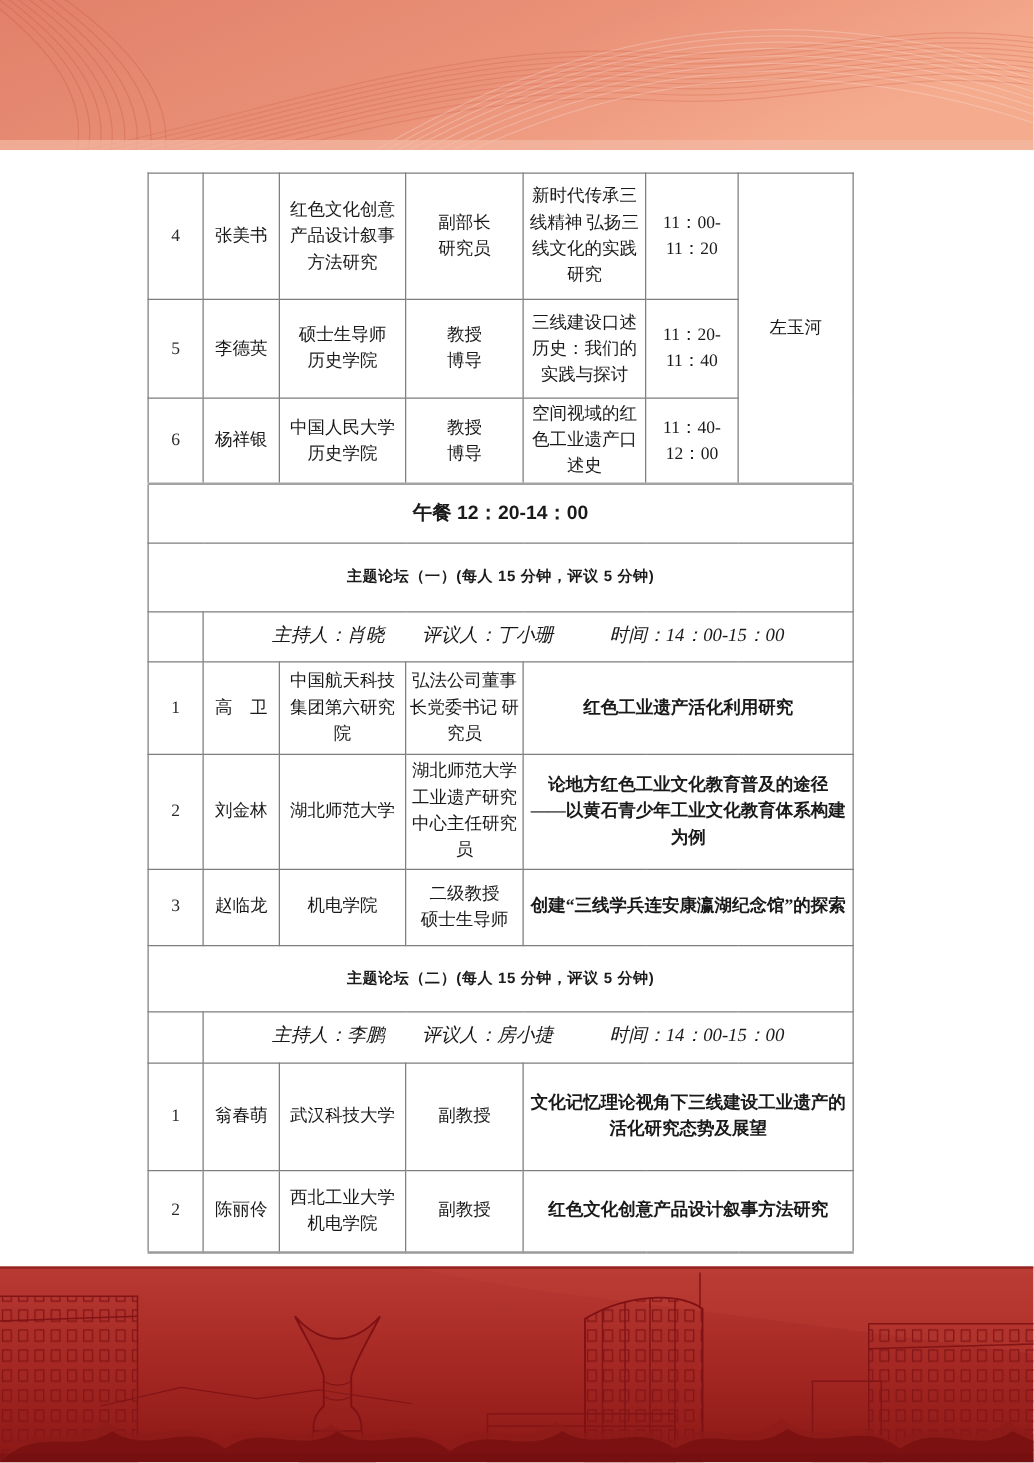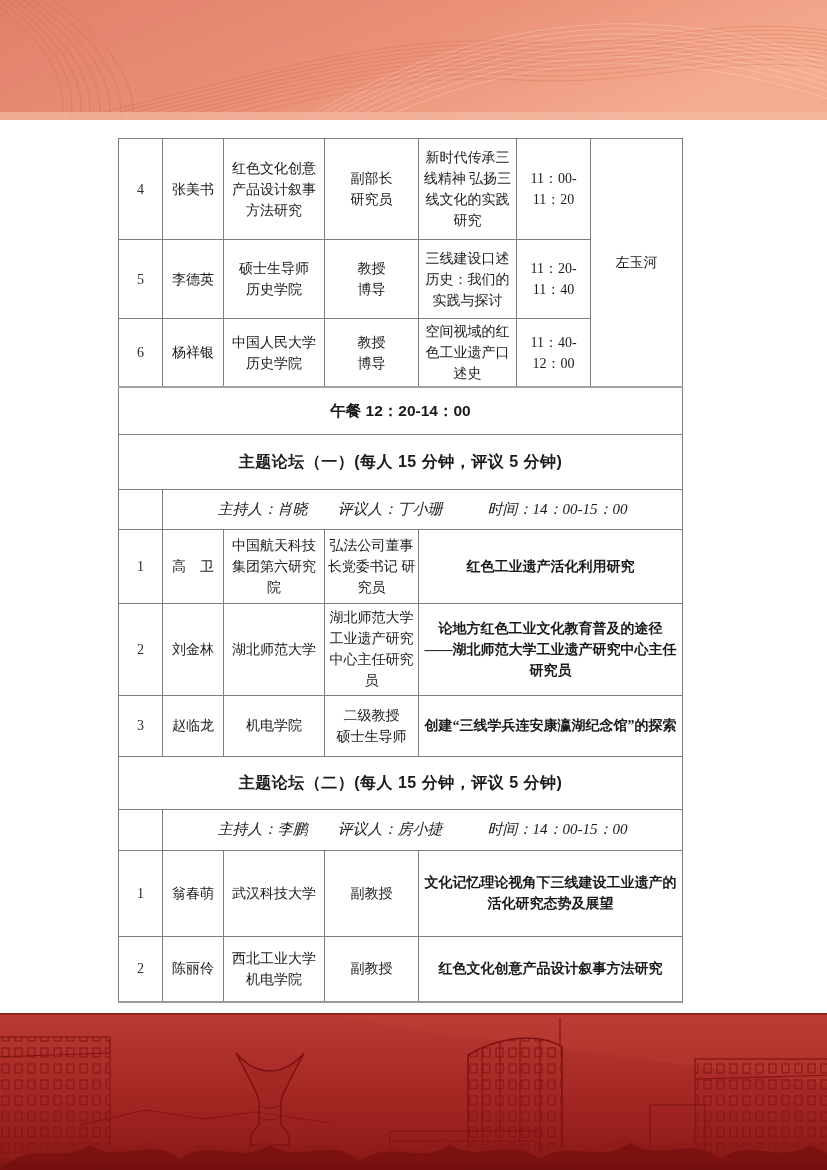--- a/index.html
+++ b/index.html
@@ -36,21 +36,21 @@
     padding:2px;
     overflow:hidden;
   }
   td.pl{white-space:pre-line;margin-left:27px;}
   td.num{font-size:12px;color:#2b2b2b;}
   td.titlecol{padding:2px 8px;}
   td.topicwide{padding:2px 24px;white-space:pre-line;font-weight:bold;}
   td.timecol{font-size:13.5px;white-space:pre-line;}
   tr.sectionhead td{
     font-family:"Liberation Sans","DejaVu Sans",sans-serif;
-    font-weight:700;font-size:16px;letter-spacing:0.5px;
+    font-weight:700;font-size:12px;letter-spacing:0.5px;
   }
   tr.lunchrow td{
     font-family:"Liberation Sans","DejaVu Sans",sans-serif;
     font-weight:700;font-size:15.5px;
     border-top:2px solid #a3a3a3;
   }
   tr.hostrow td{font-size:15px;font-style:italic;}
   table.agenda{border-bottom:2px solid #9a9a9a;}
 </style>
 </head>
@@ -170,21 +170,21 @@
         <td>中国航天科技集团第六研究院</td>
         <td class="titlecol">弘法公司董事长党委书记 研究员</td>
         <td colspan="3" class="topicwide">红色工业遗产活化利用研究</td>
       </tr>
       <tr style="height:92px">
         <td class="num">2</td>
         <td>刘金林</td>
         <td>湖北师范大学</td>
         <td class="titlecol">湖北师范大学工业遗产研究中心主任研究员</td>
         <td colspan="3" class="topicwide">论地方红色工业文化教育普及的途径
-——湖北师范大学工业遗产研究中心主任研究员</td>
+——以黄石青少年工业文化教育体系构建为例</td>
       </tr>
       <tr style="height:61px">
         <td class="num">3</td>
         <td>赵临龙</td>
         <td>机电学院</td>
         <td class="pl titlecol">二级教授
 硕士生导师</td>
         <td colspan="3" class="topicwide">创建“三线学兵连安康瀛湖纪念馆”的探索</td>
       </tr>
 

